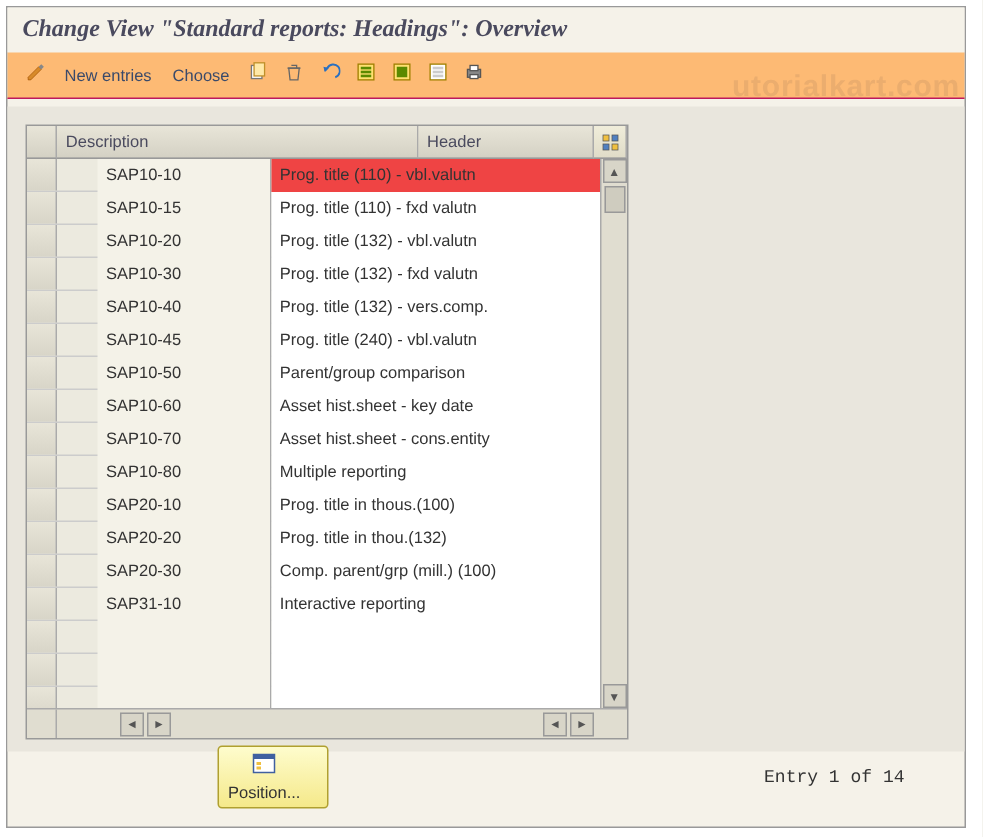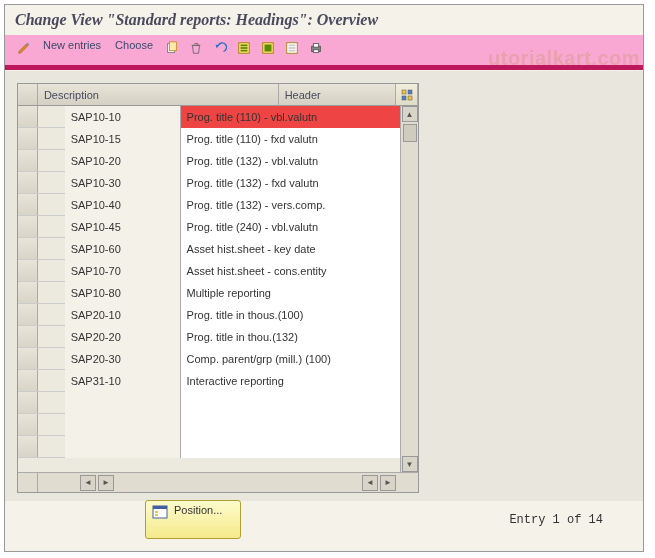--- a/index.html
+++ b/index.html
@@ -26,25 +26,25 @@
     font-family: Georgia, 'Times New Roman', serif;
     font-style: italic;
     font-weight: bold;
     font-size: 16px;
     color: #4a4a5e;
     padding: 6px 10px 6px 10px;
     background: #f5f2e9;
   }
   .toolbar {
     display: flex;
-    align-items: flex-start;
+    align-items: flex-end;
     gap: 6px;
     padding: 4px 10px 8px 10px;
-    border-bottom: 5px solid #be185d;
-    background: #f9a8d4;
+    border-bottom: 1px solid #be185d;
+    background: #fdba74;
   }
   .toolbar .txtbtn {
     color: #3a4a6a;
     font-size: 11px;
     cursor: pointer;
     padding: 0 4px;
   }
   .watermark {
     position: absolute;
     right: 3px;
@@ -149,28 +149,29 @@
   .footer {
     position:absolute;
     bottom: 12px;
     left: 0; right: 0;
     display:flex;
     align-items:center;
     padding: 0 20px;
   }
   .position-btn {
     margin-left: 120px;
-    display:inline-flex; align-items:flex-start;
+    display:inline-flex; align-items:center;
     background: linear-gradient(#fefccd,#f5e98a);
     border:1px solid #b0a030;
     border-radius:3px;
-    padding: 3px 18px 18px 6px;
+    padding: 3px 18px 3px 6px;
     font-size:11px;
     cursor:pointer;
     gap:6px;
+    flex-direction:column;
   }
   .position-btn .picon {
     width:16px;height:16px;display:inline-flex;align-items:center;justify-content:center;
   }
   .entry-status {
     margin-left: auto;
     margin-right: 20px;
     font-family: 'Courier New', monospace;
     font-size: 12px;
     color:#333;
@@ -283,20 +284,25 @@
             <div class="cell hdrcell col-hdr">SAP10-40</div>
             <div class="cell col-desc">Prog. title (132) - vers.comp.</div>
           </div>
           <div class="row">
             <div class="rowhead"></div>
             <div class="cell hdrcell col-hdr">SAP10-45</div>
             <div class="cell col-desc">Prog. title (240) - vbl.valutn</div>
           </div>
           <div class="row">
             <div class="rowhead"></div>
+            <div class="cell hdrcell col-hdr">SAP10-50</div>
+            <div class="cell col-desc">Parent/group comparison</div>
+          </div>
+          <div class="row">
+            <div class="rowhead"></div>
             <div class="cell hdrcell col-hdr">SAP10-60</div>
             <div class="cell col-desc">Asset hist.sheet - key date</div>
           </div>
           <div class="row">
             <div class="rowhead"></div>
             <div class="cell hdrcell col-hdr">SAP10-70</div>
             <div class="cell col-desc">Asset hist.sheet - cons.entity</div>
           </div>
           <div class="row">
             <div class="rowhead"></div>

